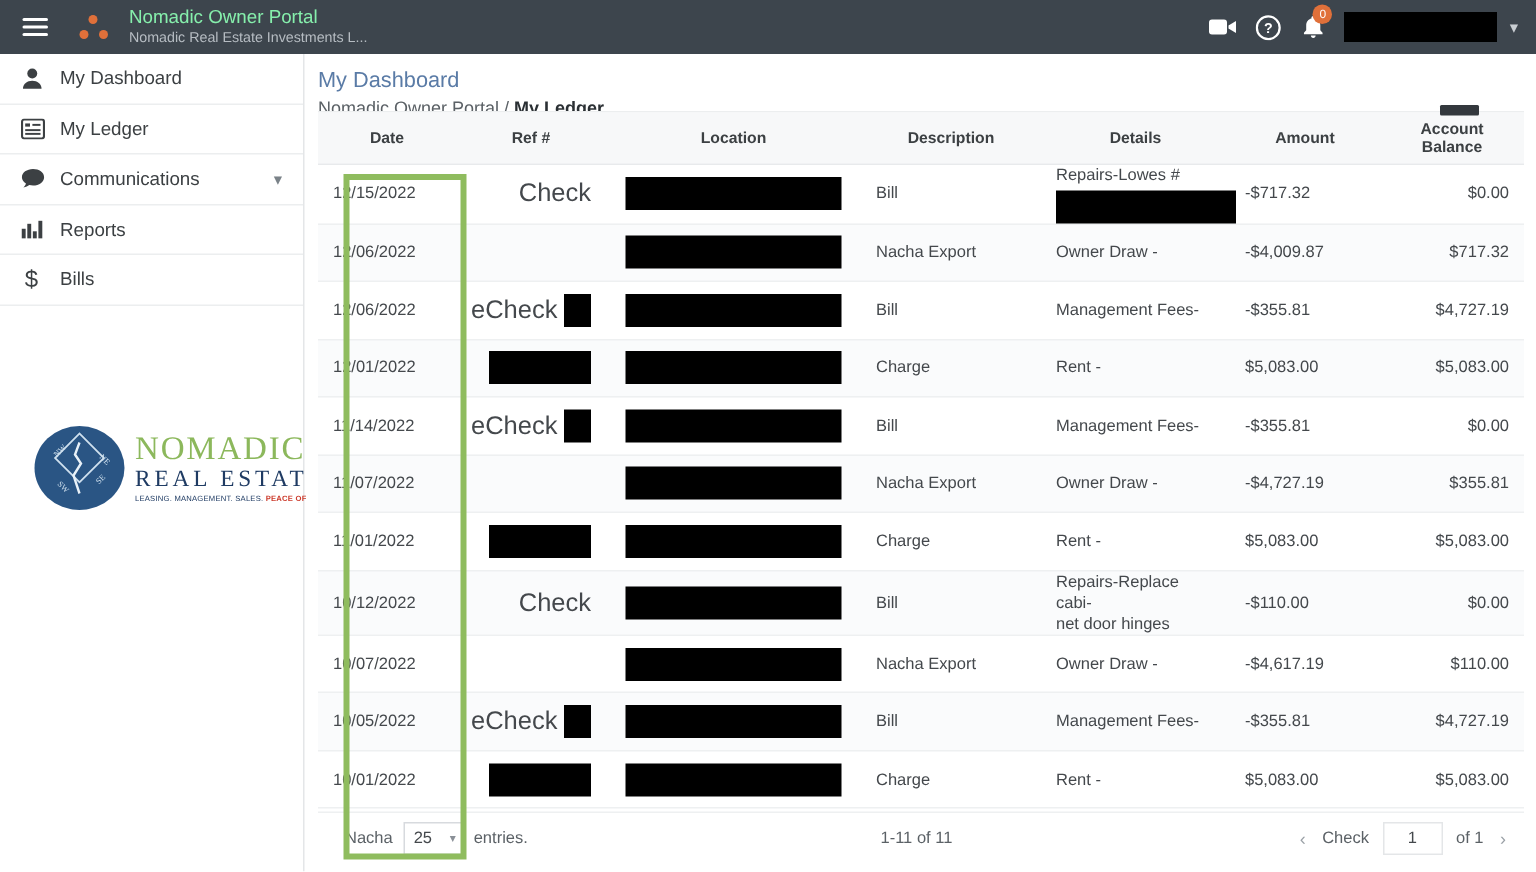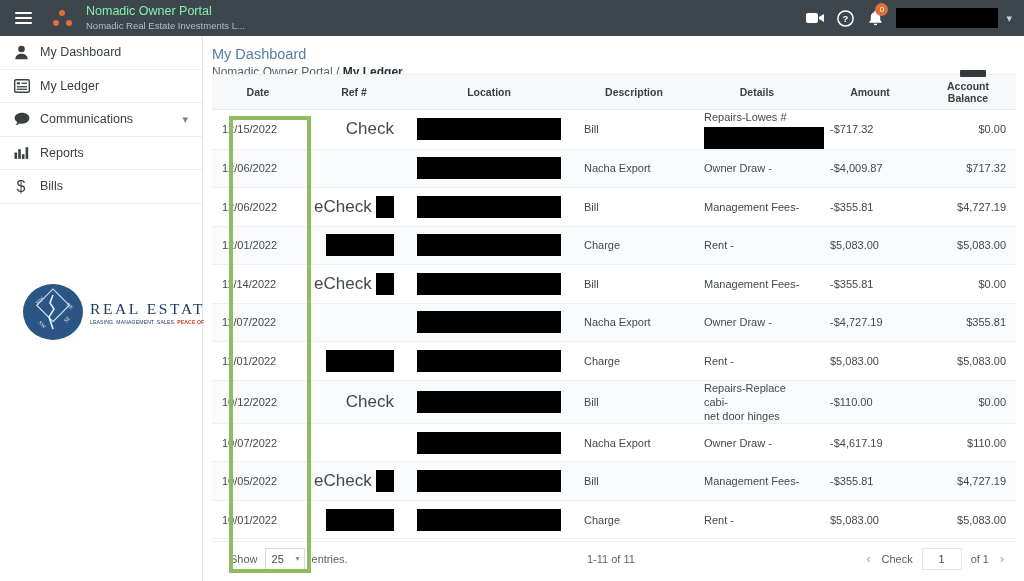--- a/index.html
+++ b/index.html
@@ -240,20 +240,21 @@
           <ellipse cx="31" cy="31" rx="30" ry="28" fill="#2a5584"></ellipse>
           <rect x="31" y="8" width="23" height="23" fill="none" stroke="#cfe0ee" stroke-width="1.2" transform="rotate(45 31 8)"></rect>
           <path d="M31 14 L28 22 L32 28 L27 36 L31 48" fill="none" stroke="#e8f1f8" stroke-width="1.6"></path>
           <text x="16" y="24" font-size="5.5" fill="#cfe0ee" font-family="Liberation Serif, serif" transform="rotate(-45 16 24)">NW</text>
           <text x="44" y="24" font-size="5.5" fill="#cfe0ee" font-family="Liberation Serif, serif" transform="rotate(45 44 24)">NE</text>
           <text x="16" y="42" font-size="5.5" fill="#cfe0ee" font-family="Liberation Serif, serif" transform="rotate(45 16 42)">SW</text>
           <text x="44" y="42" font-size="5.5" fill="#cfe0ee" font-family="Liberation Serif, serif" transform="rotate(-45 44 42)">SE</text>
         </svg>
       </div>
       <div class="logo-text">
+        <div class="l1">NOMADIC</div>
         <div class="l2">REAL ESTATE</div>
         <div class="l3"><span>LEASING. MANAGEMENT. SALES. </span><b>PEACE OF MIND.</b></div>
       </div>
     </div>
   </div>
 
   <div class="content">
     <div class="pagehead">
       <div class="pagetitle">My Dashboard</div>
       <div class="crumb"><span>Nomadic Owner Portal / </span><b>My Ledger</b></div>
@@ -435,21 +436,21 @@
               </td>
               <td class="c-amt">$5,083.00</td>
               <td class="c-bal">$5,083.00</td>
             </tr>
           </tbody>
       </table>
     </div>
 
     <div class="footer">
       <div class="show-wrap">
-        <span>Show</span>
+        <span>Nacha</span>
         <div class="select">
           <span>25</span>
           <span class="sc">▾</span>
         </div>
         <span>entries.</span>
       </div>
       <div class="range">1-11 of 11</div>
       <div class="pager">
         <span class="parrow">‹</span>
         <span>Check</span>

